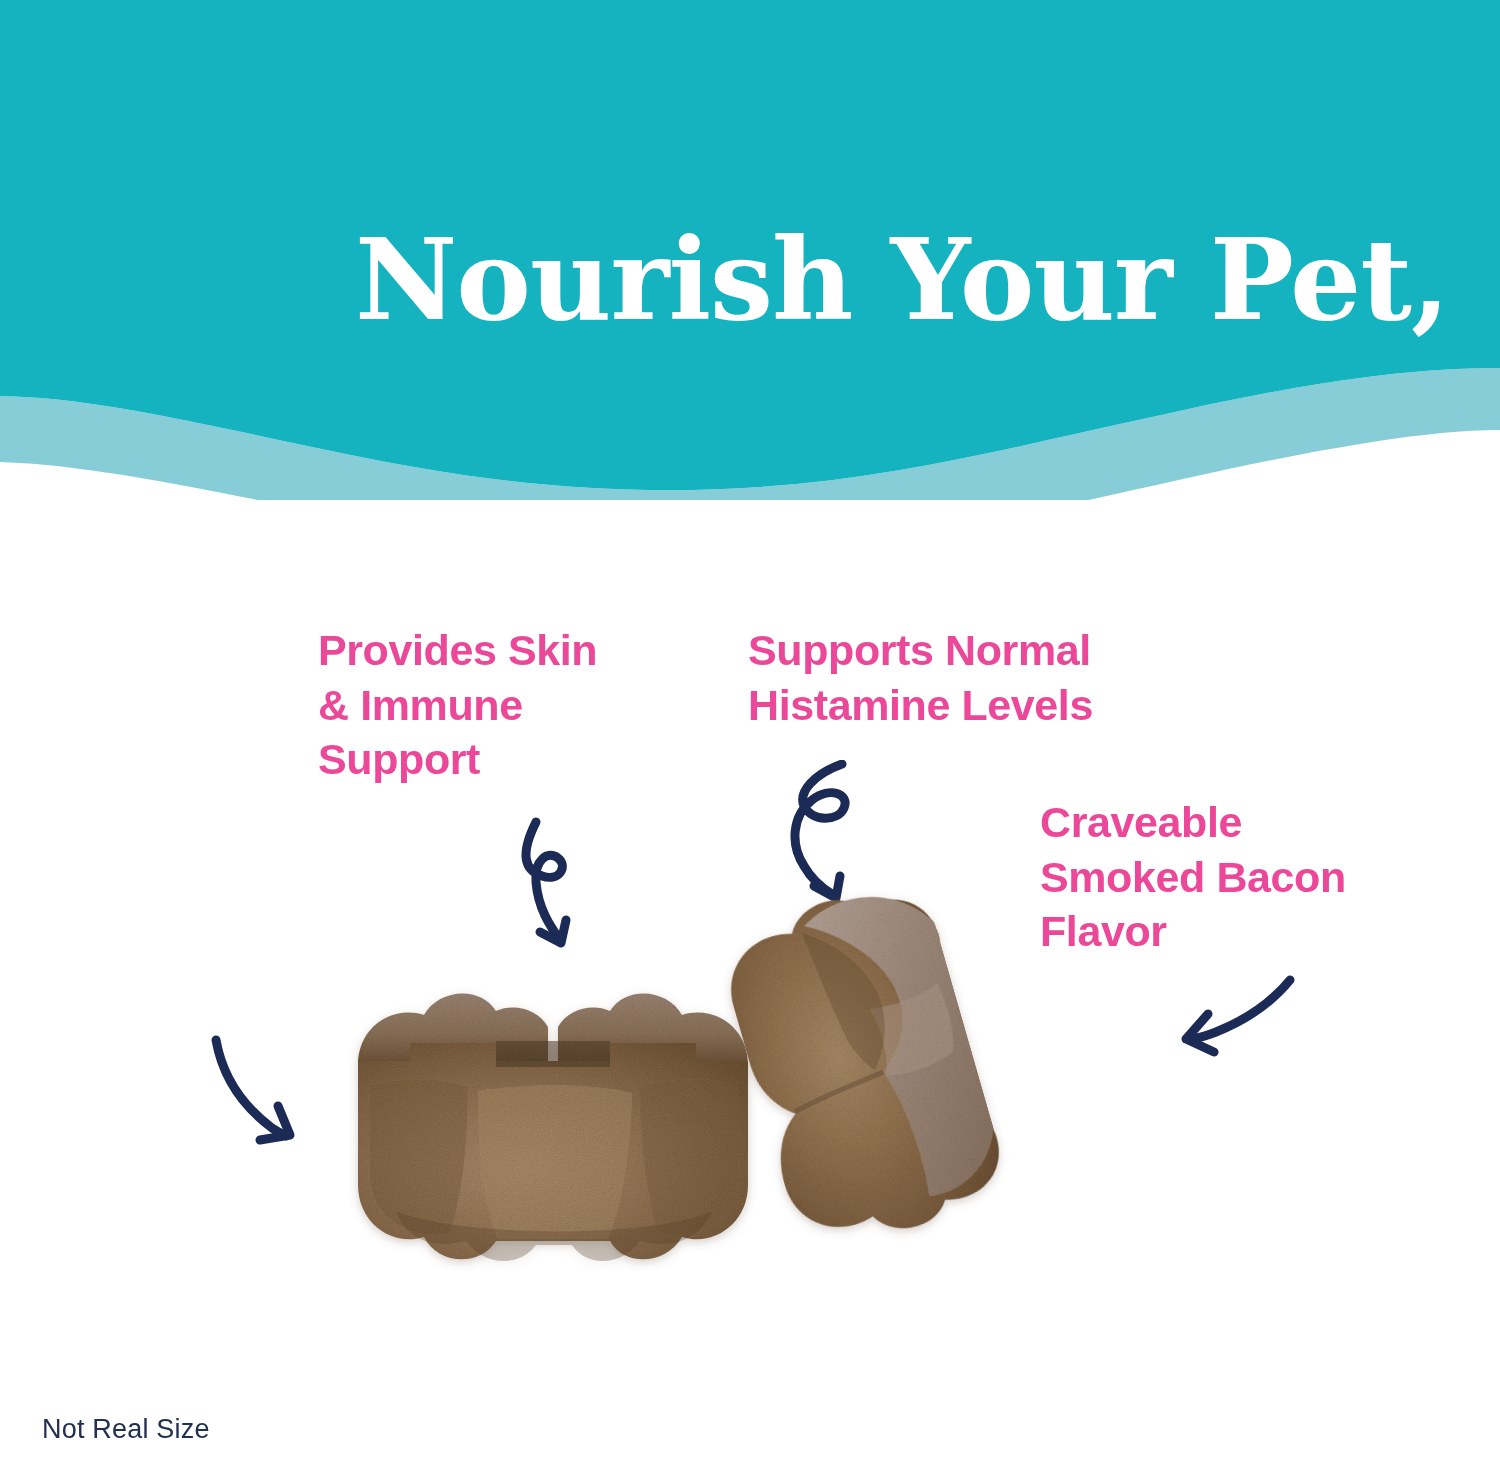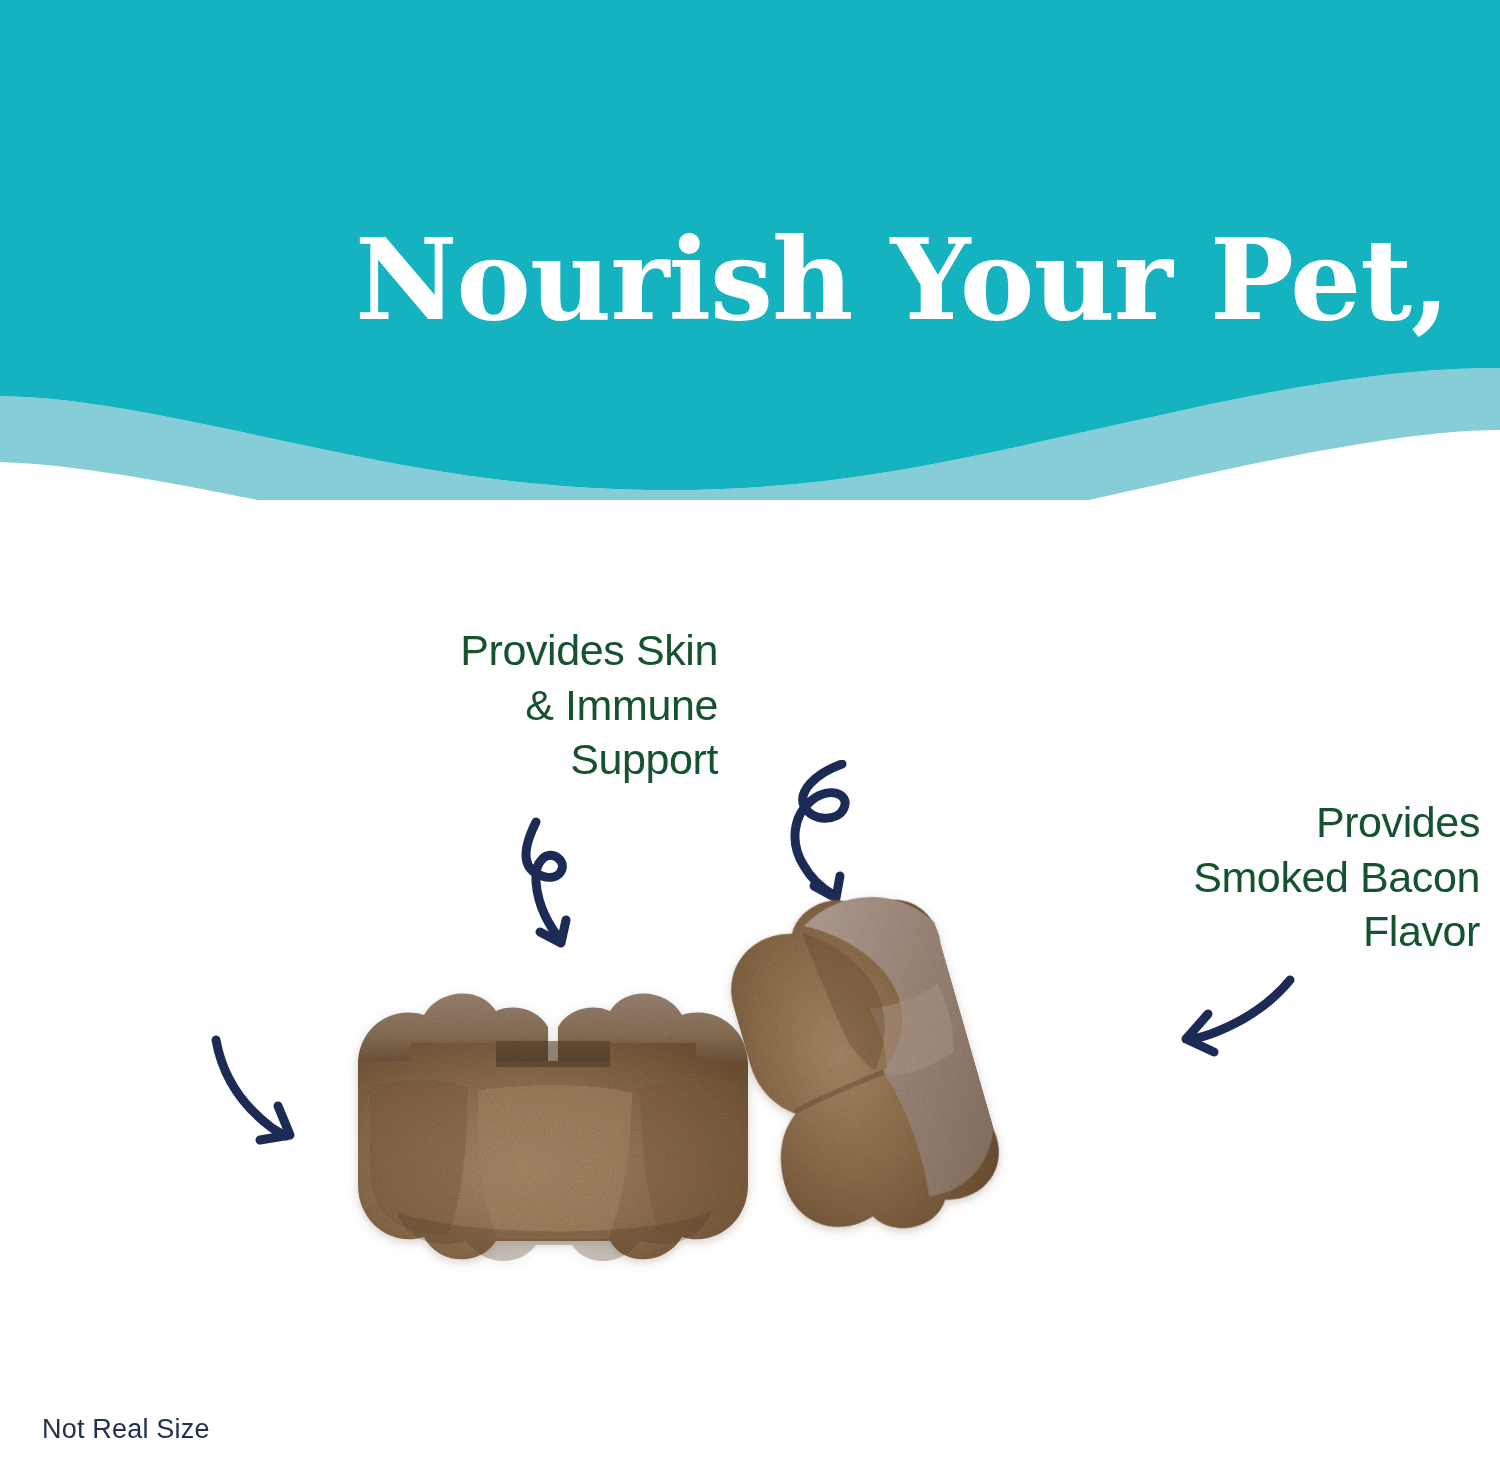--- a/index.html
+++ b/index.html
@@ -53,26 +53,26 @@
     line-height: 1;
     letter-spacing: 0;
     position: relative;
     top: -30px;
     left: 2px;
   }
 
   
   .callout {
     position: absolute;
-    color: #14532d;
+    color: #ec4899;
     font-family: "Liberation Sans", sans-serif;
-    font-weight: normal;
+    font-weight: bold;
     font-size: 43px;
     line-height: 1.27;
-    text-align: right;
+    text-align: left;
     white-space: pre-line;
     letter-spacing: -0.4px;
   }
   #callout-skin      { left: 318px;  top: 623px;  width: 400px; }
   #callout-histamine { left: 748px;  top: 623px;  width: 500px; }
   #callout-craveable { left: 1040px; top: 795px;  width: 440px; }
   #callout-allergies { left: 18px;   top: 853px;  width: 440px; }
 
   
   .arrow {
@@ -122,22 +122,24 @@
     <div class="headline">
       <span>Nourish Your Pet,</span><br>
       <span class="line2"><span>Inside &amp; Out</span><span class="tm">™</span></span>
     </div>
   </div>
 
   <div class="callout" id="callout-skin">Provides Skin
 &amp; Immune
 Support</div>
 
-
-  <div class="callout" id="callout-craveable">Provides
+  <div class="callout" id="callout-histamine">Supports Normal
+Histamine Levels</div>
+
+  <div class="callout" id="callout-craveable">Craveable
 Smoked Bacon
 Flavor</div>
 
 
   <div class="arrow" id="arrow-skin">
     <svg viewBox="0 0 140 160" fill="none">
       <g stroke="#1c2b55" stroke-width="9" stroke-linecap="round" stroke-linejoin="round" fill="none">
         <path d="M38 14 C22 46 26 62 44 68 C62 74 70 58 60 50 C50 42 36 52 38 74 C40 100 52 118 62 132"></path>
         <path d="M42 124 L63 135 L68 112"></path>
       </g>

